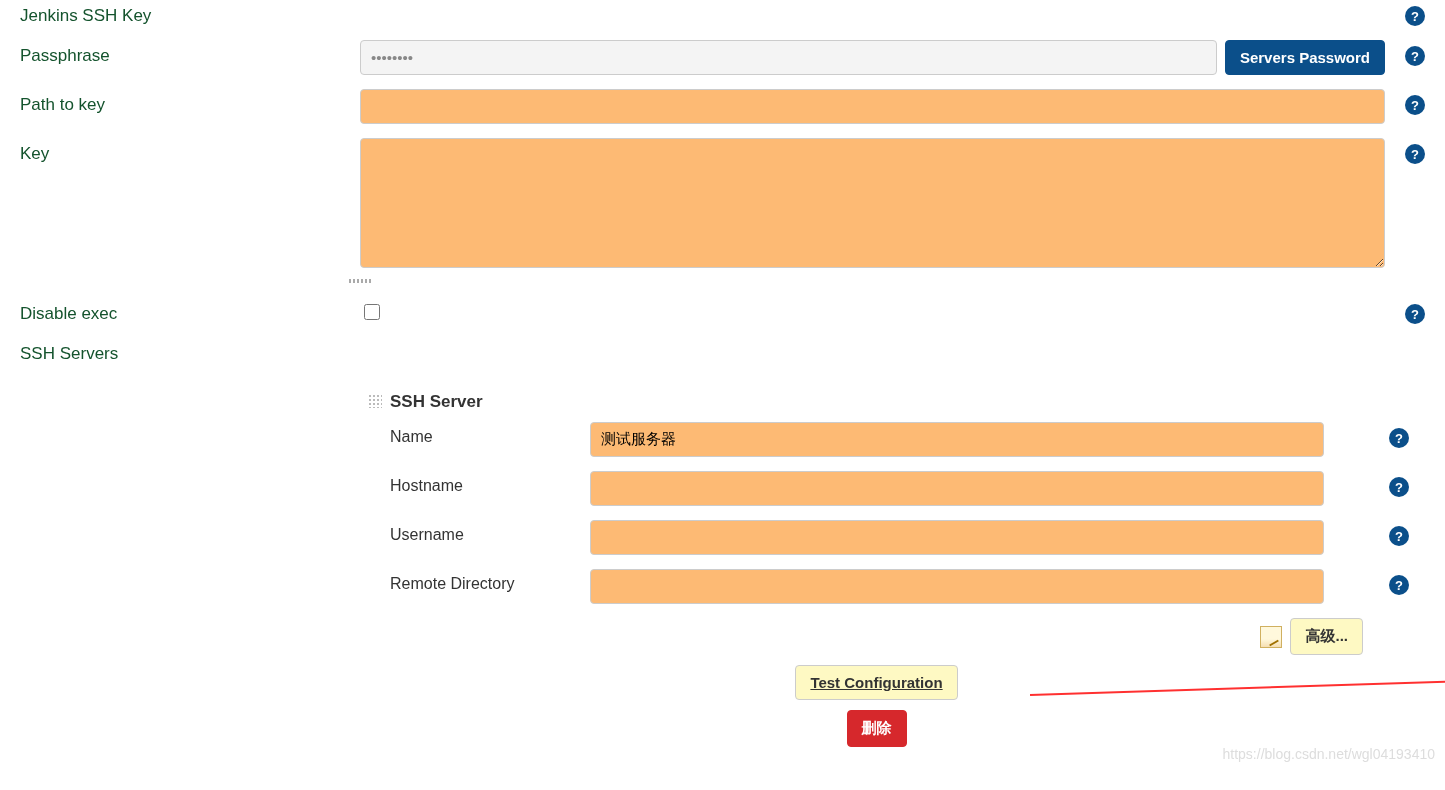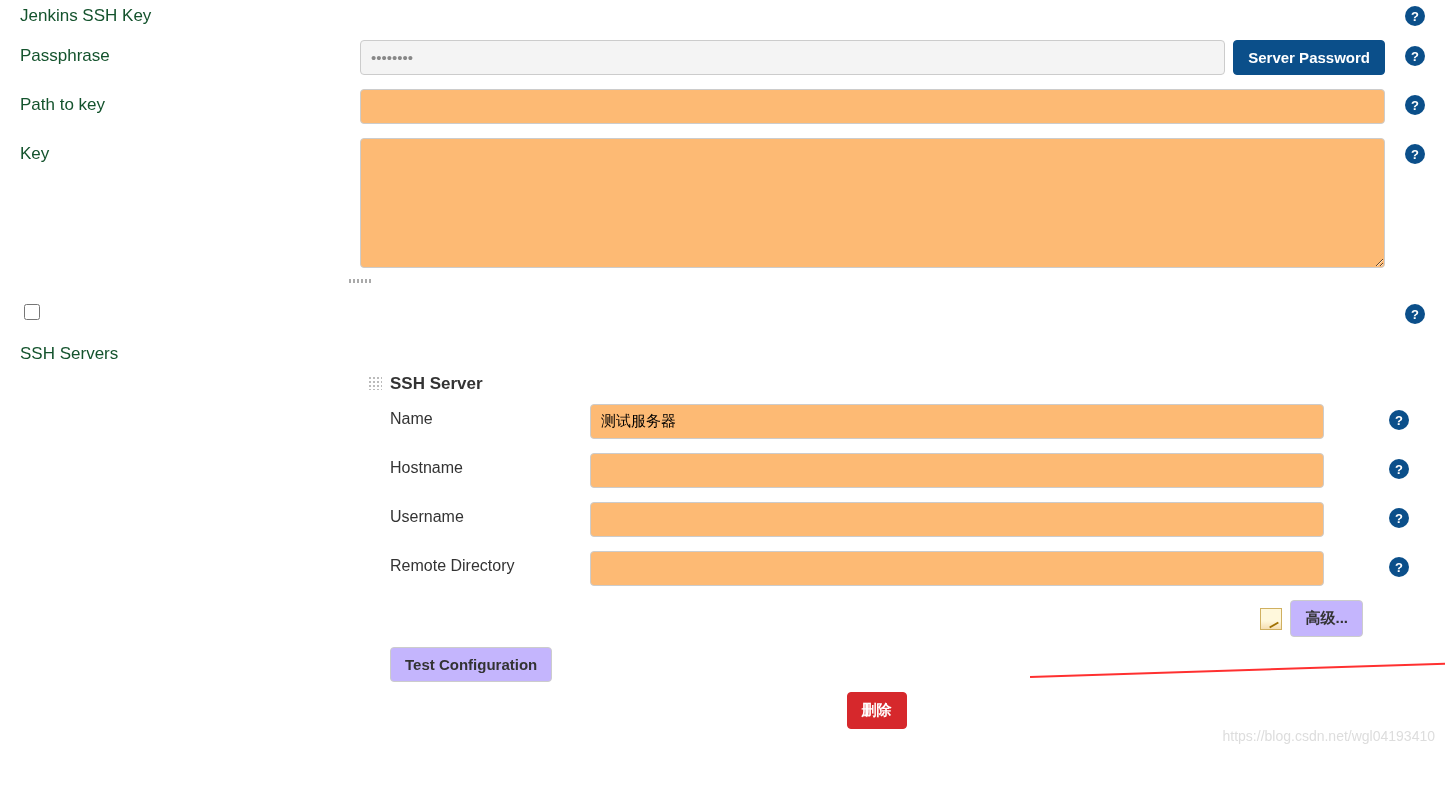--- a/index.html
+++ b/index.html
@@ -64,21 +64,21 @@
     height: 130px;
   }
   input[type="checkbox"] {
     width: 16px; height: 16px;
     margin-top: 6px;
   }
   .btn {
     padding: 8px 14px;
     border: 1px solid #ccc;
     border-radius: 4px;
-    background: #c4b5fd;
+    background: #fef9c3;
     font-size: 15px;
     font-weight: 600;
     color: #333;
     cursor: pointer;
     white-space: nowrap;
   }
   .btn-primary {
     background: #0b4f8a;
     color: #fff;
     border-color: #0b4f8a;
@@ -148,24 +148,25 @@
   .note-icon::after {
     content: "";
     position: absolute;
     right: 2px; bottom: 3px;
     width: 10px; height: 2px;
     background: #a07000;
     transform: rotate(-30deg);
   }
   .testcfg-row {
     display: flex;
-    justify-content: flex-start;
+    justify-content: center;
     padding-right: 62px;
     margin: 6px 0;
     position: relative;
+    text-decoration: underline;
   }
   .arrow-svg {
     position: absolute;
     left: 640px;
     top: 10px;
     width: 520px;
     height: 24px;
     pointer-events: none;
   }
   .del-row {
@@ -193,21 +194,21 @@
     <div class="control-col"></div>
     <div class="help-col">
       <div class="help-icon">?</div>
     </div>
   </div>
 
   <div class="row">
     <div class="label-col">Passphrase</div>
     <div class="control-col">
       <input type="text" class="readonly" readonly="" value="••••••••" style="">
-      <button class="btn btn-primary">Server Password</button>
+      <button class="btn btn-primary">Servers Password</button>
     </div>
     <div class="help-col">
       <div class="help-icon">?</div>
     </div>
   </div>
 
   <div class="row">
     <div class="label-col">Path to key</div>
     <div class="control-col">
       <input type="text" value="" style="">
@@ -222,29 +223,30 @@
     <div class="control-col" style="flex-direction:column;">
       <textarea style=""></textarea>
       <div class="resize-handle"></div>
     </div>
     <div class="help-col">
       <div class="help-icon">?</div>
     </div>
   </div>
 
   <div class="row">
+    <div class="label-col">Disable exec</div>
     <div class="control-col">
       <input type="checkbox" style="">
     </div>
     <div class="help-col">
       <div class="help-icon">?</div>
     </div>
   </div>
 
-  <div class="row" style="margin-bottom:6px;justify-content:flex-end;">
+  <div class="row" style="margin-bottom:24px;justify-content:flex-end;">
     <div class="label-col">SSH Servers</div>
     <div class="control-col"></div>
     <div class="help-col"></div>
   </div>
 
   <div class="nested">
     <div class="ssh-server-block">
       <div class="drag-handle"></div>
       <div class="ssh-server-content">
         <div class="ssh-title">SSH Server</div>

